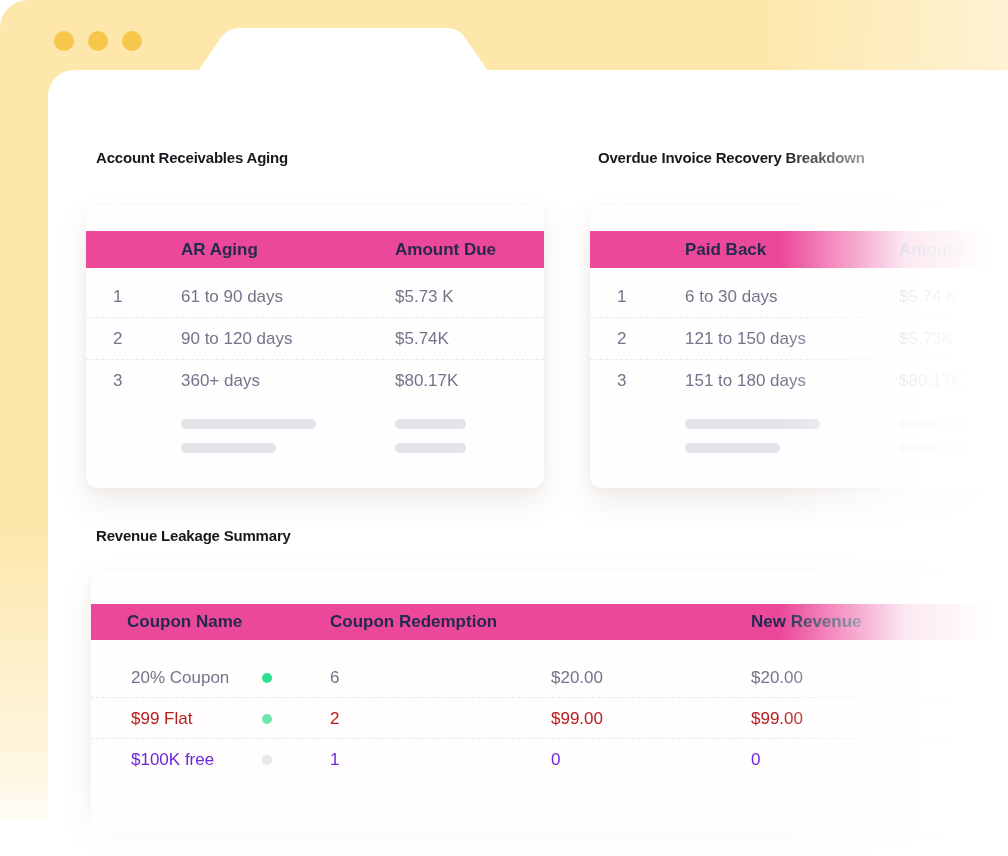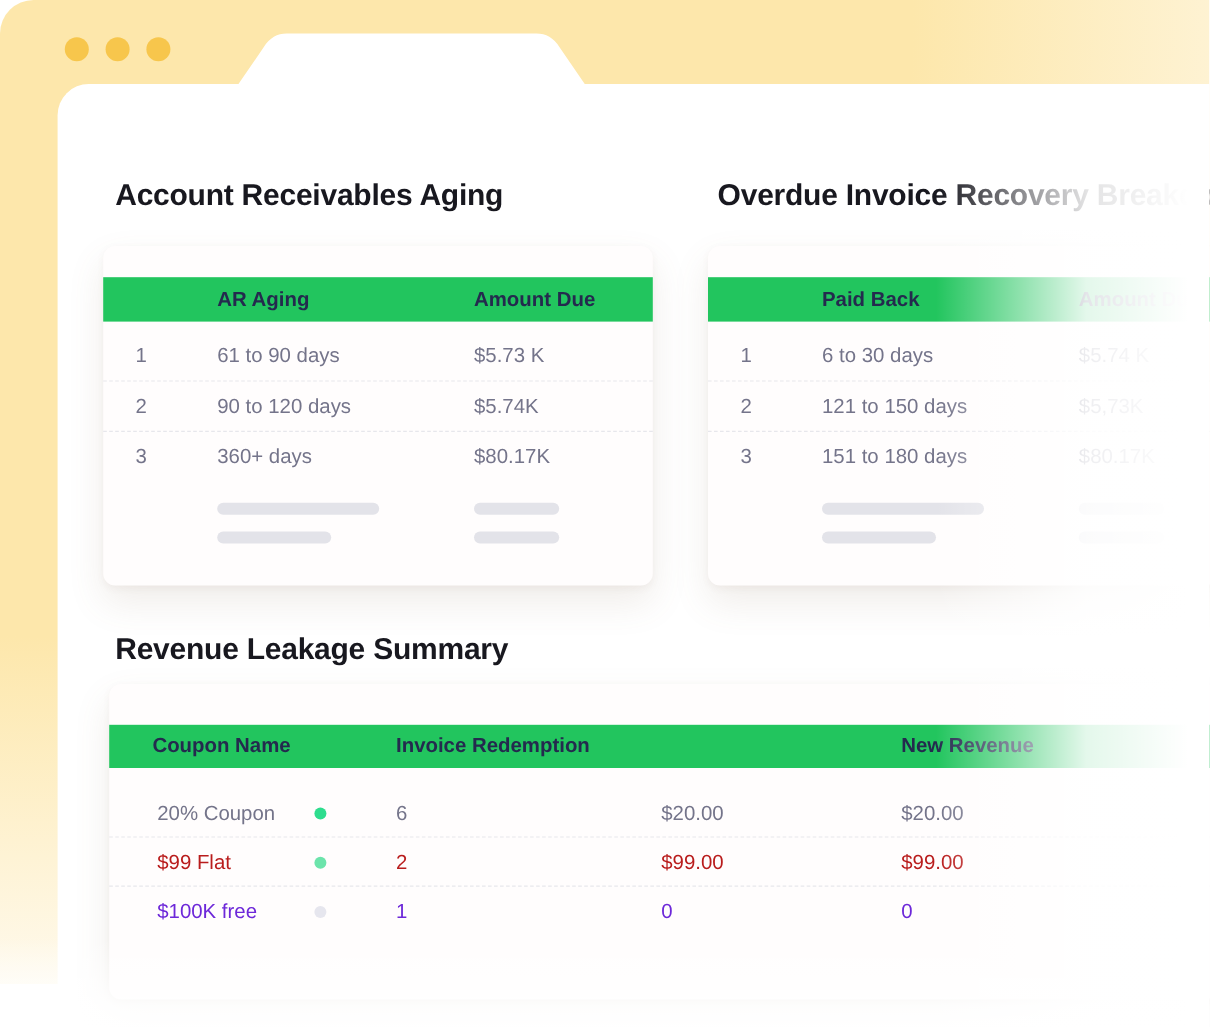--- a/index.html
+++ b/index.html
@@ -23,37 +23,37 @@
   .dots { position:absolute; left:54px; top:31px; z-index:2; display:flex; gap:14px; }
   .dot-ctl { width:20px; height:20px; border-radius:50%; background:#f7c64c; }
 
   
   .window {
     position:absolute; left:48px; top:70px; right:0; bottom:0;
     background:#ffffff; border-top-left-radius:26px; z-index:1;
   }
 
   .sec-title {
-    position:absolute; z-index:2; font-size:25px; font-weight:600;
+    position:absolute; z-index:2; font-size:15px; font-weight:600;
     color:#18181f; letter-spacing:-0.2px; white-space:nowrap;
   }
   .t1 { left:96px; top:149px; }
   .t2 { left:598px; top:149px; }
   .t3 { left:96px; top:527px; }
 
   .card {
     position:absolute; z-index:2; background:#fffdfd; border-radius:10px;
     box-shadow:0 14px 30px rgba(130,110,80,0.12), 0 2px 6px rgba(130,110,80,0.06);
   }
   .card1 { left:86px;  top:205px; width:458px; height:283px; }
   .card2 { left:590px; top:205px; width:458px; height:283px; }
   .card3 { left:91px;  top:570px; width:940px; height:263px; }
 
   .thead {
-    position:absolute; left:0; width:100%; background:#22c55e;
+    position:absolute; left:0; width:100%; background:#ec4899;
   }
   .card1 .thead, .card2 .thead { top:26px; height:37px; }
   .card3 .thead { top:34px; height:36px; }
   .th {
     position:absolute; top:0; font-size:17px; font-weight:700;
     color:#242a4e; white-space:nowrap;
   }
   .card1 .th, .card2 .th { line-height:37px; }
   .card3 .th { line-height:36px; }
   .th-label  { left:95px; }
@@ -186,21 +186,21 @@
     <div class="skel-bar sk1b"></div>
     <div class="skel-bar sk2a"></div>
     <div class="skel-bar sk2b"></div>
   </div>
 
   <h2 class="sec-title t3">Revenue Leakage Summary</h2>
 
   <div class="card card3">
     <div class="thead">
       <span class="th th-c1">Coupon Name</span>
-      <span class="th th-c2">Invoice Redemption</span>
+      <span class="th th-c2">Coupon Redemption</span>
       <span class="th th-c4">New Revenue</span>
     </div>
     <div class="trow r1 sep">
       <span class="cell-name">20% Coupon</span>
       <i class="status-dot" style="background-color: rgb(46, 221, 142);"></i>
       <span class="cell-red">6</span>
       <span class="cell-disc">$20.00</span>
       <span class="cell-new">$20.00</span>
     </div>
     <div class="trow r2 sep">

